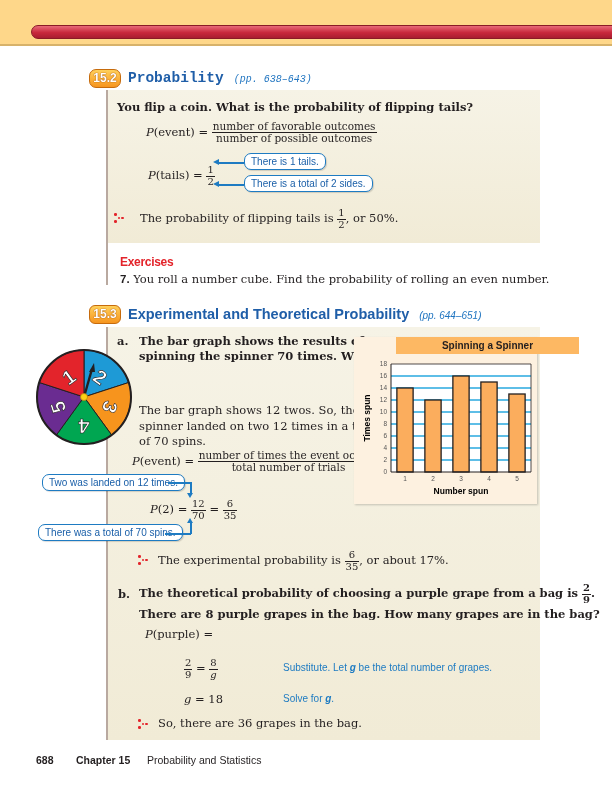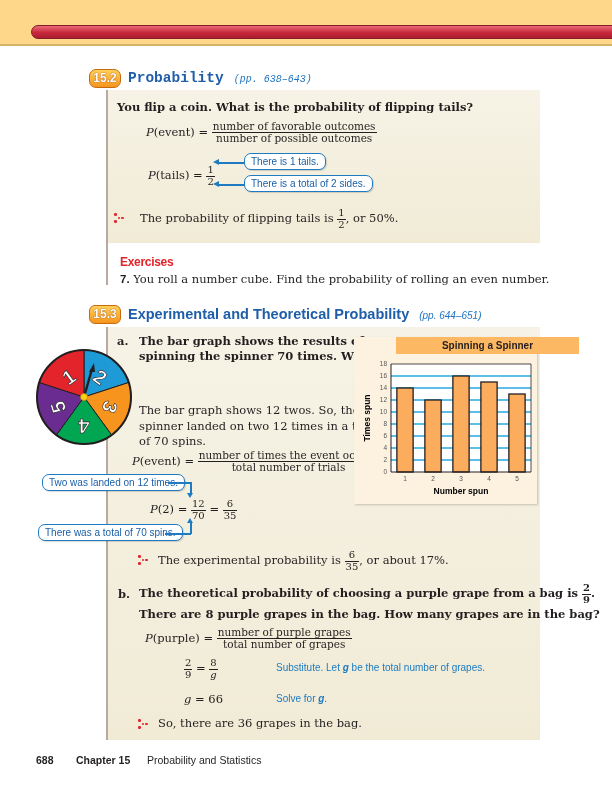--- a/index.html
+++ b/index.html
@@ -39,21 +39,21 @@
   .arrow-h::before { content: ""; position: absolute; left: -5px; top: -3px; border-right: 6px solid #1e7bc2;
     border-top: 3.5px solid transparent; border-bottom: 3.5px solid transparent; }
   .line-blue { position: absolute; background: #1e7bc2; }
 
   .dots { position: absolute; width: 10px; height: 10px; }
   .dots i { position: absolute; width: 2.6px; height: 2.6px; border-radius: 50%; background: #e3242b; }
 
   .exercises { position: absolute; font-family: "Liberation Sans", sans-serif; font-weight: bold;
     font-size: 12px; color: #e3242b; letter-spacing: -0.3px; }
 
-  .note { position: absolute; font-family: "Liberation Sans", sans-serif; font-size: 10px; color: #1e7bc2; white-space: nowrap; }
+  .note { position: absolute; font-family: "Liberation Sans", sans-serif; font-size: 10px; color: #1e7bc2; white-space: nowrap; margin-left: 7px; }
 
   .chart-box { position: absolute; left: 354px; top: 337px; width: 183px; height: 167px;
     background: #fdf1e0; box-shadow: 1px 1px 2px rgba(0,0,0,0.2); }
   .chart-title { position: absolute; left: 0; top: 0; width: 100%; height: 17px; background: #fdb863;
     font-family: "Liberation Sans", sans-serif; font-weight: bold; font-size: 10px; text-align: center; line-height: 17px; margin-left: 42px; }
 
   .footer { position: absolute; top: 754px; font-family: "Liberation Sans", sans-serif; font-size: 10.5px; }
 </style>
 </head>
 <body>
@@ -226,34 +226,33 @@
 
 <div class="txt bold" style="left:118px; top:587px;">b.</div>
 <div class="txt bold" style="left:139px; top:583px;">
   <span>The theoretical probability of choosing a purple grape from a bag is</span>
   <span class="frac small"><span class="num">2</span><span class="den">9</span></span><span>.</span>
 </div>
 <div class="txt bold" style="left:139px; top:607px;">There are 8 purple grapes in the bag. How many grapes are in the bag?</div>
 
 <div class="txt" style="left:145px; top:627px;">
   <span class="it">P</span><span>(purple) =</span>
-  <span class="frac small" style="font-size:10.5px;"><span class="num">number of purple grapes</span><span class="den">total number of grapes</span></span>
 </div>
 
 <div class="txt" style="left:184px; top:658px;">
   <span class="frac small"><span class="num">2</span><span class="den">9</span></span>
   <span>=</span>
   <span class="frac small"><span class="num">8</span><span class="den it">g</span></span>
 </div>
 <div class="note" style="left:276px; top:662px;">
   <span>Substitute. Let </span><span class="bold it">g</span><span> be the total number of grapes.</span>
 </div>
 
 <div class="txt" style="left:184px; top:692px;">
-  <span class="it">g</span><span> = 66</span>
+  <span class="it">g</span><span> = 18</span>
 </div>
 <div class="note" style="left:276px; top:693px;">
   <span>Solve for </span><span class="bold it">g</span><span>.</span>
 </div>
 
 <div class="dots" style="left:138px; top:719px;">
     <i style="left:0;top:0"></i>
     <i style="left:3.5px;top:3.5px"></i>
     <i style="left:0;top:7px"></i>
     <i style="left:7px;top:3.5px"></i>

